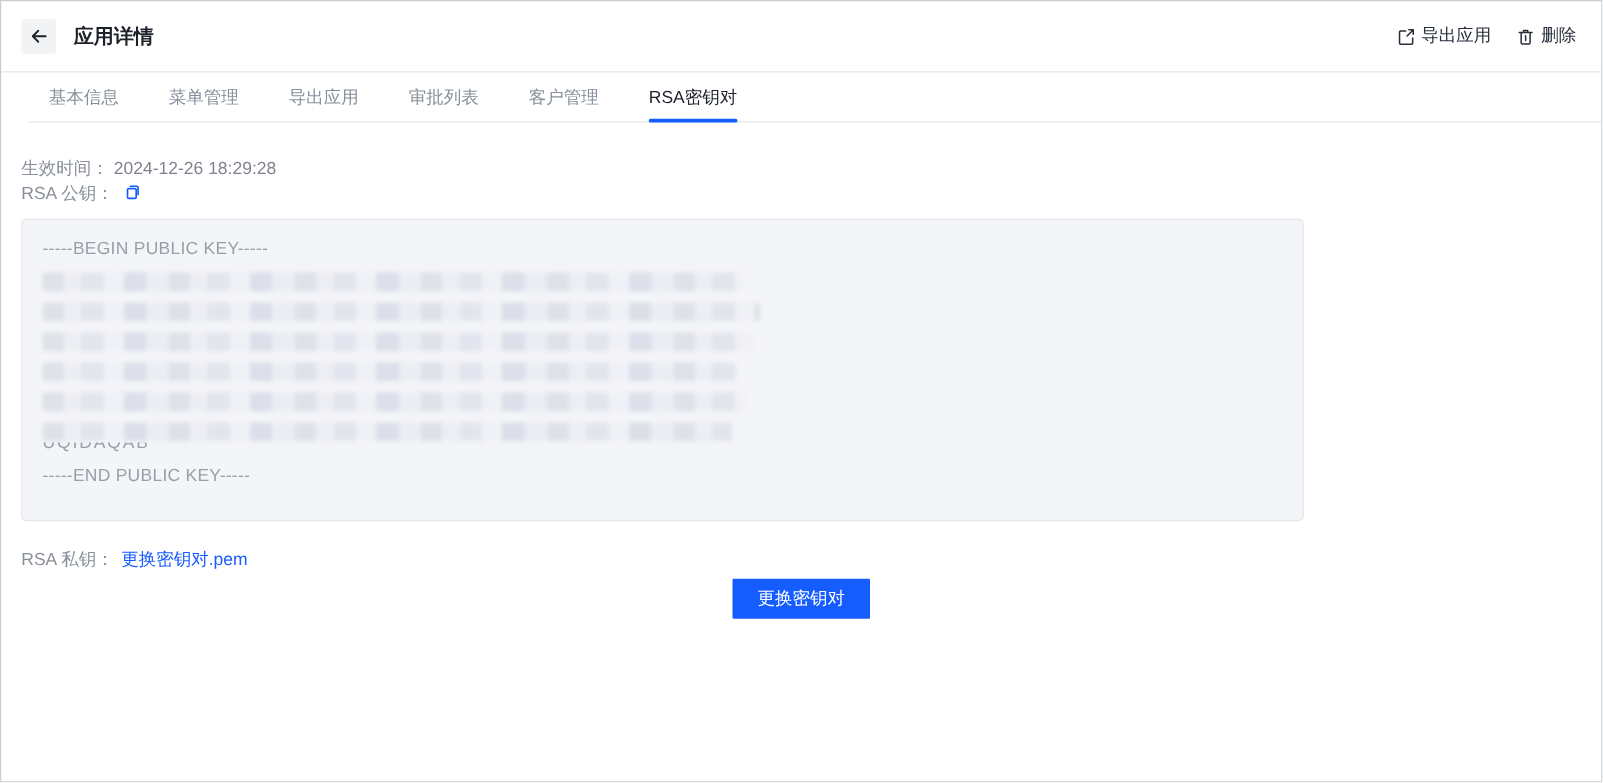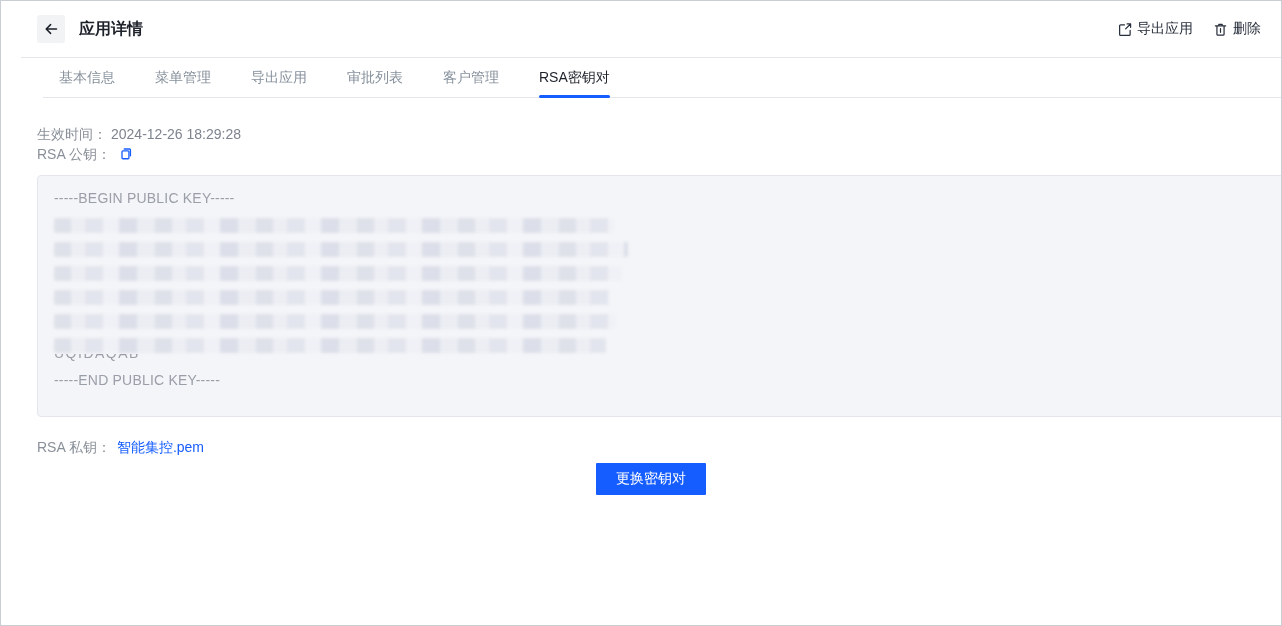--- a/index.html
+++ b/index.html
@@ -20,21 +20,20 @@
     font-family: "Liberation Sans", "DejaVu Sans", sans-serif;
     font-size: 14px;
     color: var(--text-dark);
   }
   .window {
     width: 1282px;
     height: 626px;
     border: 1px solid #C9CDD4;
     background: #fff;
     overflow: hidden;
-    padding-left: 20px;
   }
 
   
   .header {
     height: 57px;
     display: flex;
     align-items: center;
     padding: 0 20px 0 16px;
     border-bottom: 1px solid var(--divider);
   }
@@ -97,21 +96,21 @@
   .field-value { color: var(--value-gray); margin-left: 4px; }
   .copy-btn {
     background: none; border: none; cursor: pointer;
     margin-left: 8px; padding: 0;
     display: flex; align-items: center;
     color: var(--accent);
   }
 
   .key-box {
     margin-top: 11px;
-    width: 1250px;
+    width: 1026px;
     background: var(--keybox-bg);
     border: 1px solid var(--keybox-border);
     border-radius: 4px;
     padding: 12px 16px 26px 16px;
     color: var(--keybox-text);
     font-size: 14px;
   }
   .key-line { line-height: 20px; letter-spacing: 0.2px; }
   .mosaic-line {
     height: 15px;
@@ -247,21 +246,21 @@
       <div class="mosaic-line" style="width:562px"></div>
       <div class="mosaic-line" style="width:552px"></div>
       <div class="partial-clip">
         <div class="partial-text">UQIDAQAB</div>
       </div>
       <div class="key-line key-end">-----END PUBLIC KEY-----</div>
     </div>
 
     <div class="private-row">
       <span class="field-label">RSA 私钥：</span>
-      <a class="file-link">智能集控.pem</a>
+      <a class="file-link">更换密钥对.pem</a>
     </div>
 
     <div class="button-row">
       <button class="primary-btn">更换密钥对</button>
     </div>
 
   </div>
 </div>
 
 </body></html>

